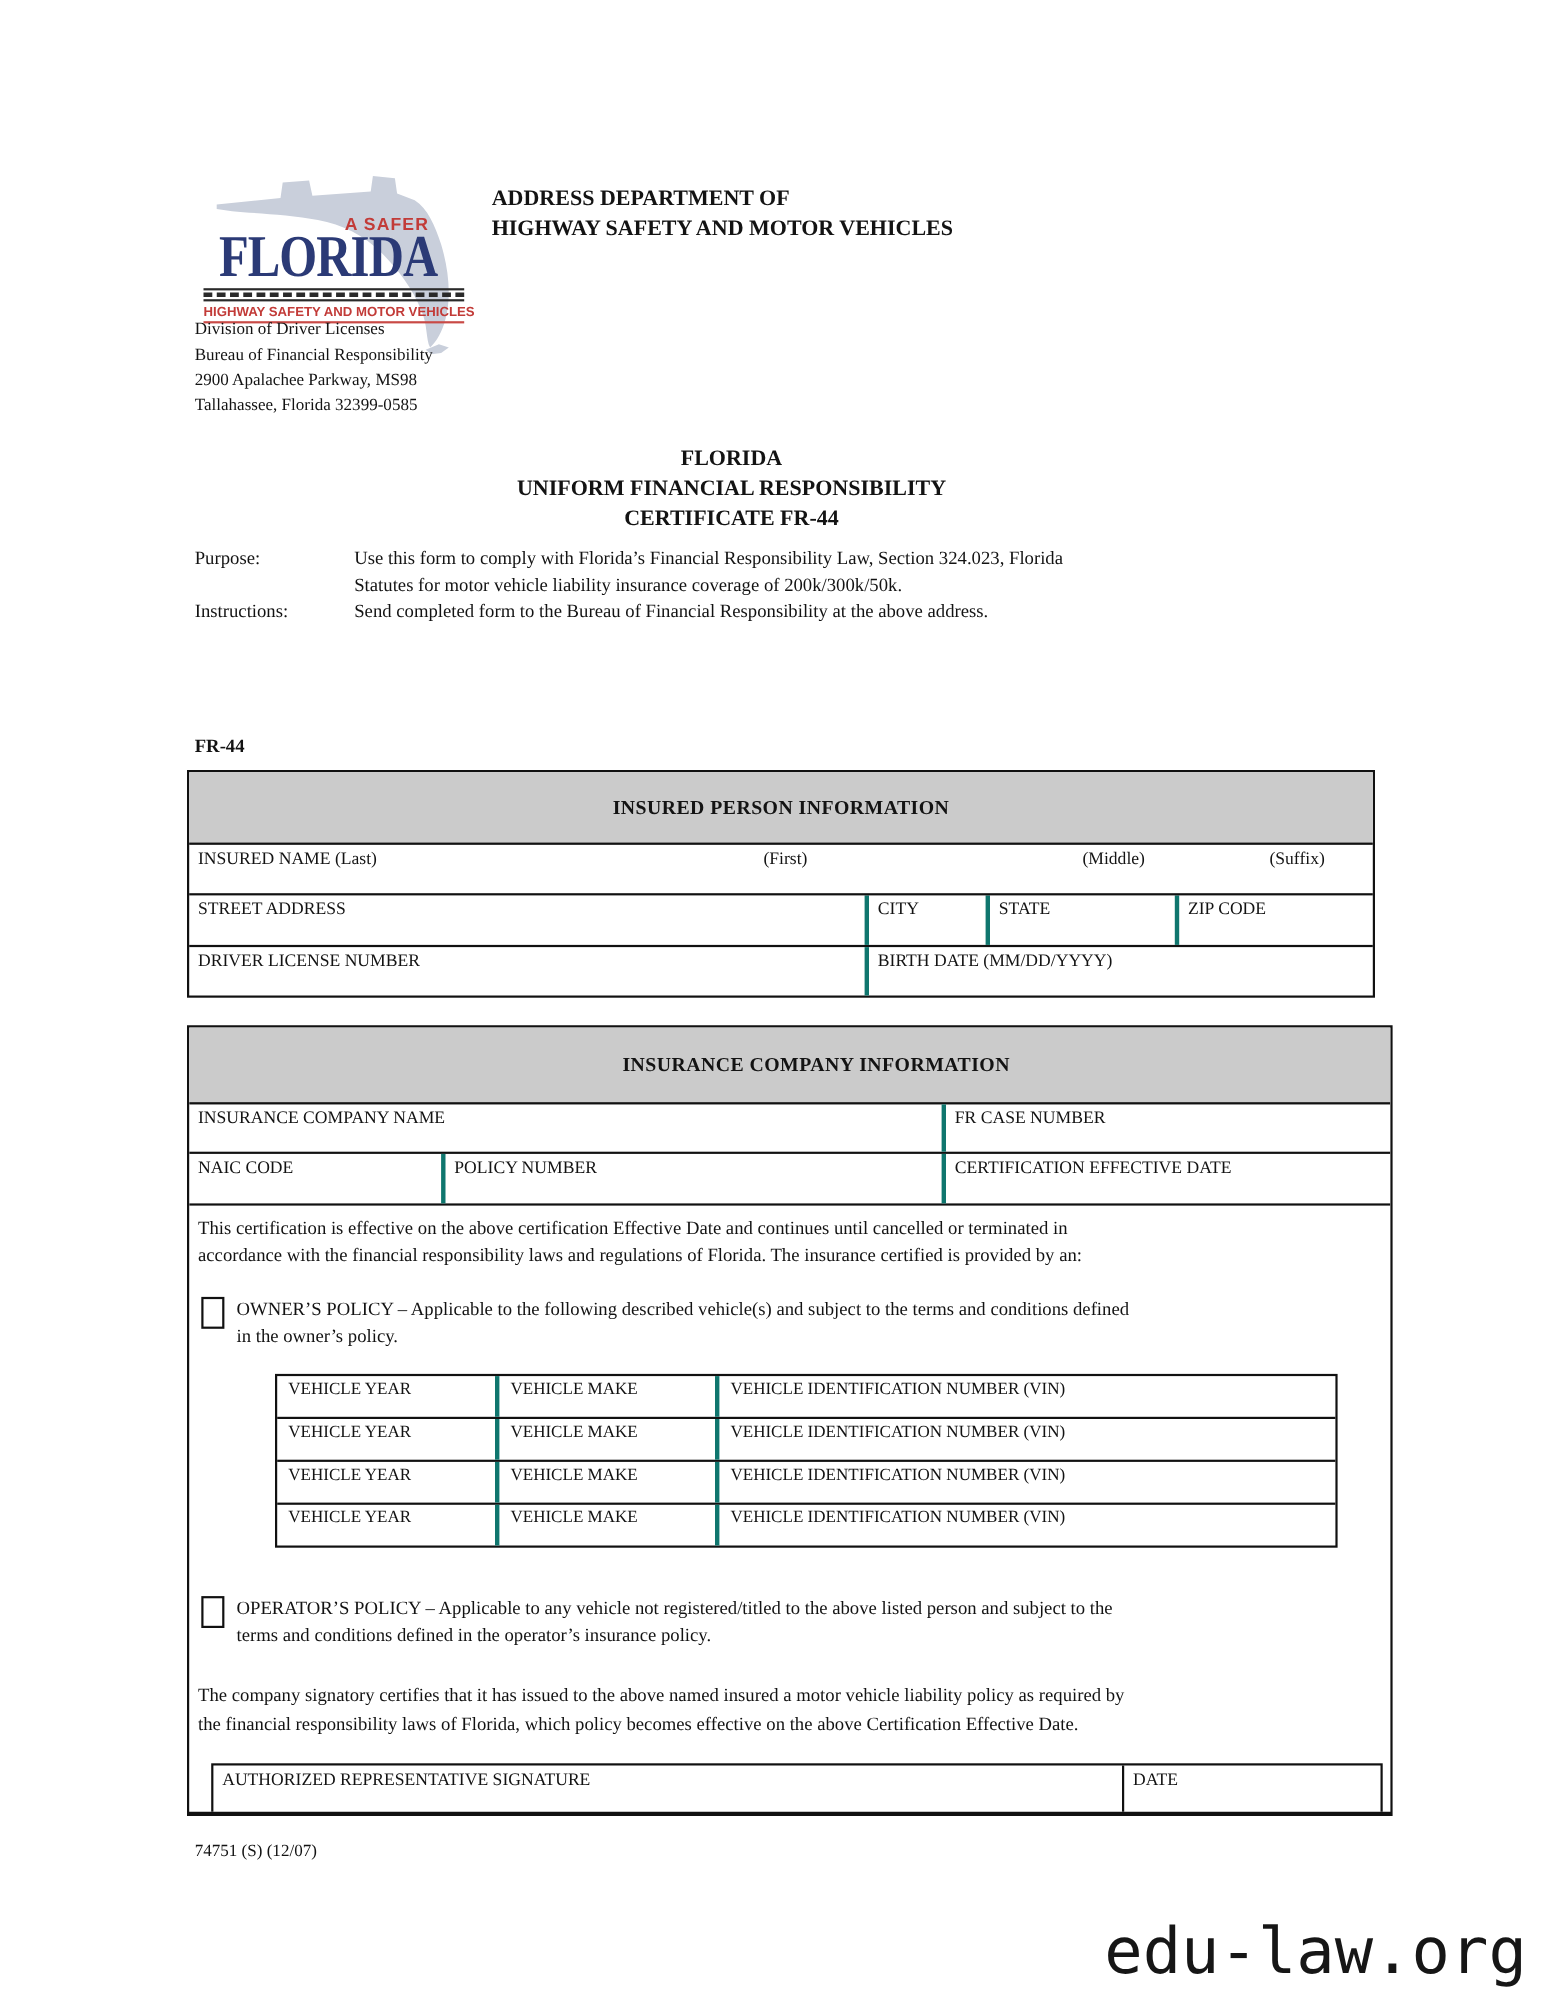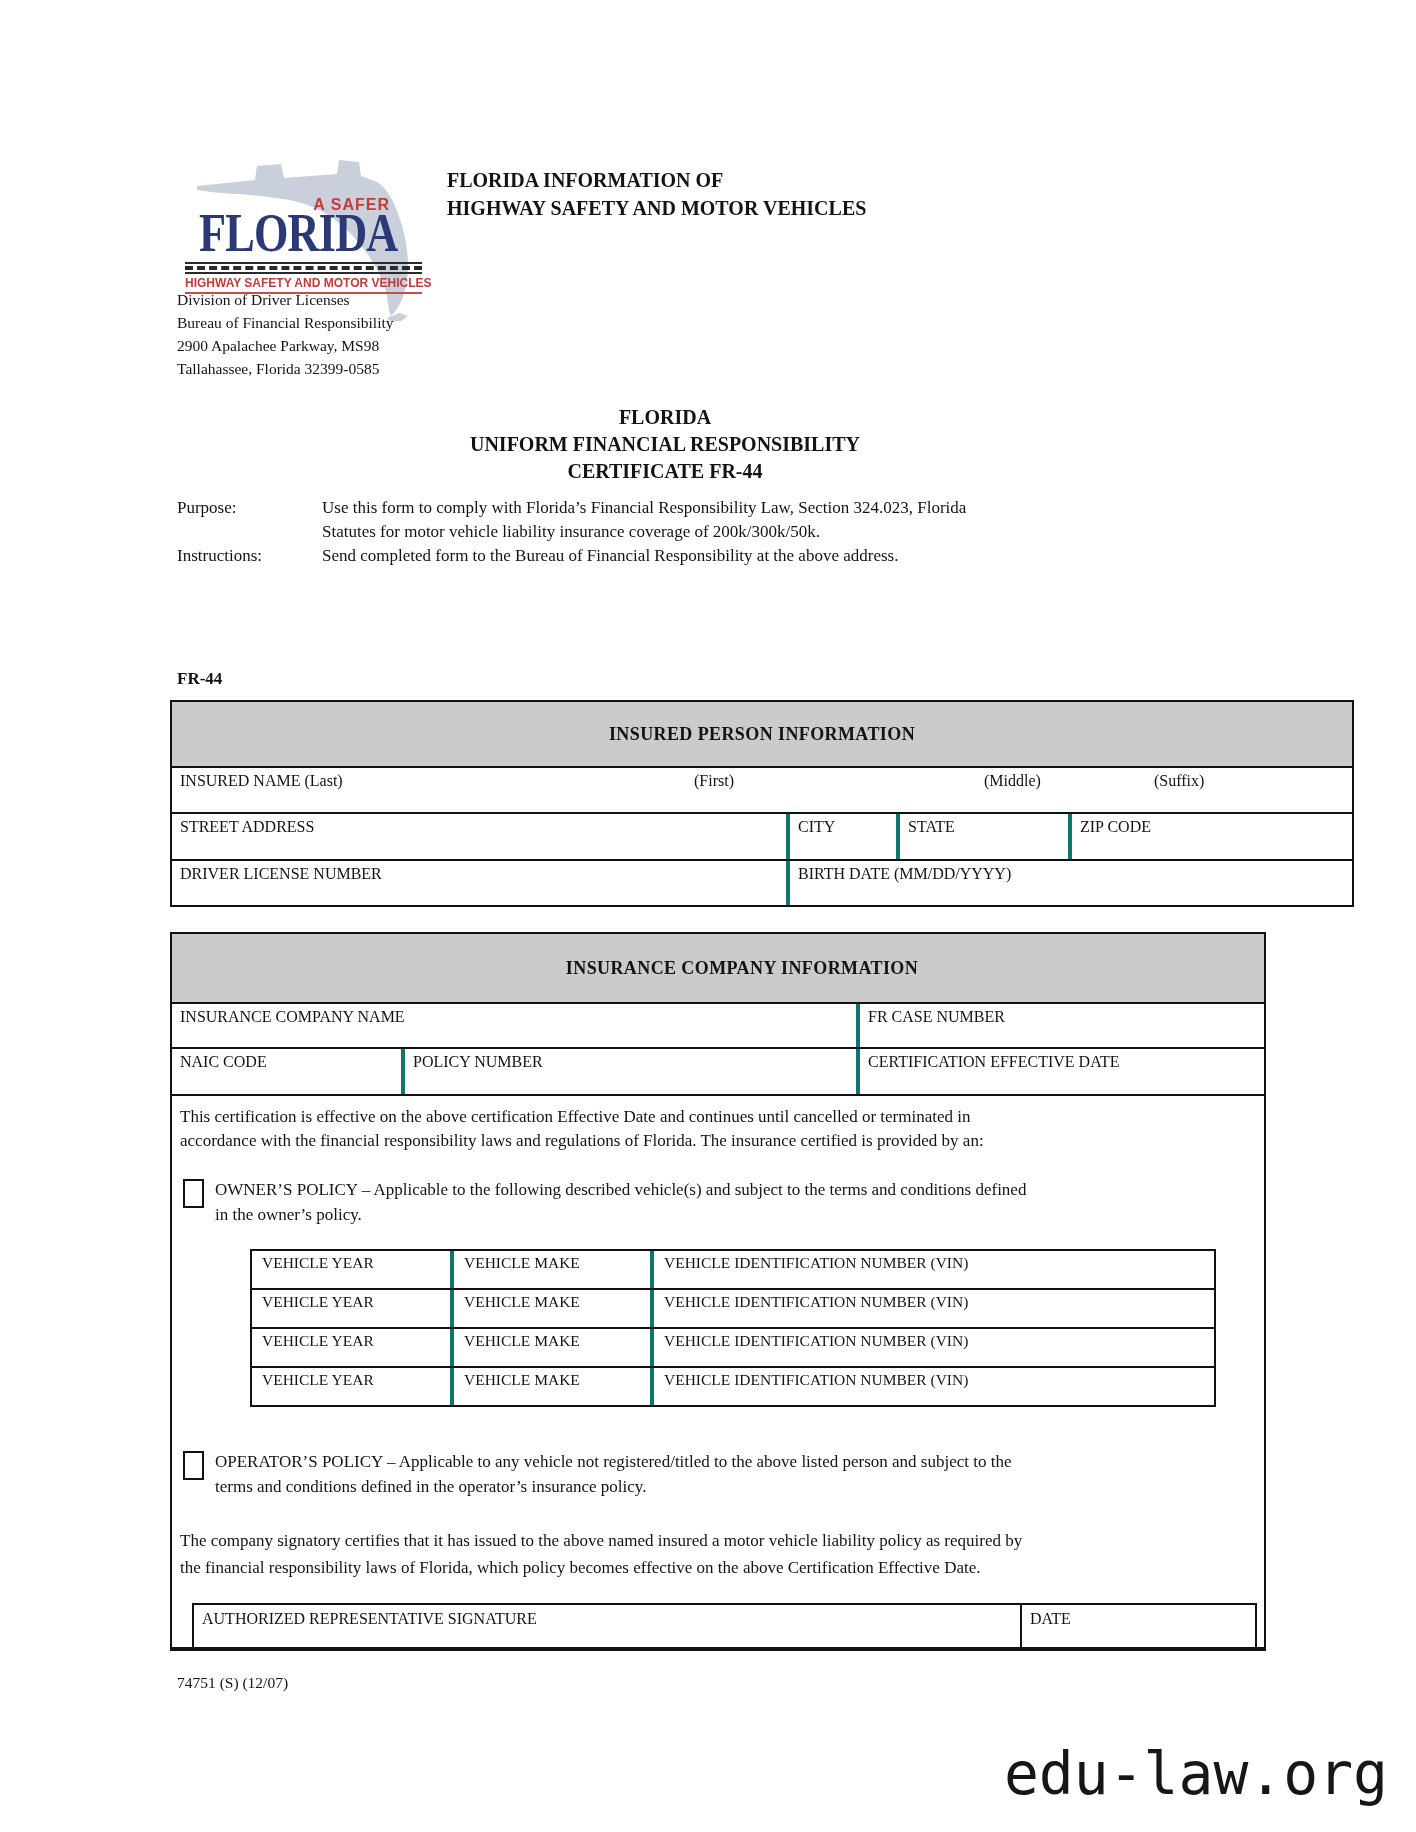--- a/index.html
+++ b/index.html
@@ -36,21 +36,21 @@
   
   .tbl{box-sizing:border-box;border:2px solid #111;}
   .bar{background:#cbcbcb;border-bottom:2px solid #111;display:flex;
     align-items:center;justify-content:center;font-weight:bold;font-size:18px;
     letter-spacing:0.4px;}
   .cellrow{display:flex;border-bottom:2px solid #111;font-size:16px;}
   .cellrow:last-child{border-bottom:none;}
   .cell{box-sizing:border-box;padding:4px 8px;border-right:4px solid #0f766e;overflow:hidden;}
   .cell:last-child{border-right:none;}
 
-  .tbl-insured{left:170px;top:700px;width:1184px;}
+  .tbl-insured{left:170px;top:700px;width:1080px;}
   .bar-insured{height:64px;}
   .name-row{position:relative;height:44px;border-bottom:2px solid #111;font-size:16px;}
   .name-row .lb{position:absolute;top:4px;}
 
   .section{left:170px;top:932px;width:1096px;height:719px;border:2px solid #111;
     border-bottom-width:4px;box-sizing:border-box;overflow:hidden;}
   .bar-ins{height:68px;padding-left:48px;}
   .row-company{height:43px;}
   .row-policy{height:45px;}
   .cert-text{margin:9px 10px 0 8px;font-size:17px;line-height:24px;}
@@ -84,21 +84,21 @@
   <div class="logo-wordmark">FLORIDA</div>
   <div class="road">
     <div class="road-solid"></div>
       <div class="road-dash"></div>
       <div class="road-solid"></div>
   </div>
   <div class="logo-caption">HIGHWAY SAFETY AND MOTOR VEHICLES</div>
 </div>
 
 <div class="abs dept">
-  <div>FLORIDA INFORMATION OF</div>
+  <div>ADDRESS DEPARTMENT OF</div>
   <div>HIGHWAY SAFETY AND MOTOR VEHICLES</div>
 </div>
 
 <div class="abs addr">
   <div>Division of Driver Licenses</div>
   <div>Bureau of Financial Responsibility</div>
   <div>2900 Apalachee Parkway, MS98</div>
   <div>Tallahassee, Florida 32399-0585</div>
 </div>
 

